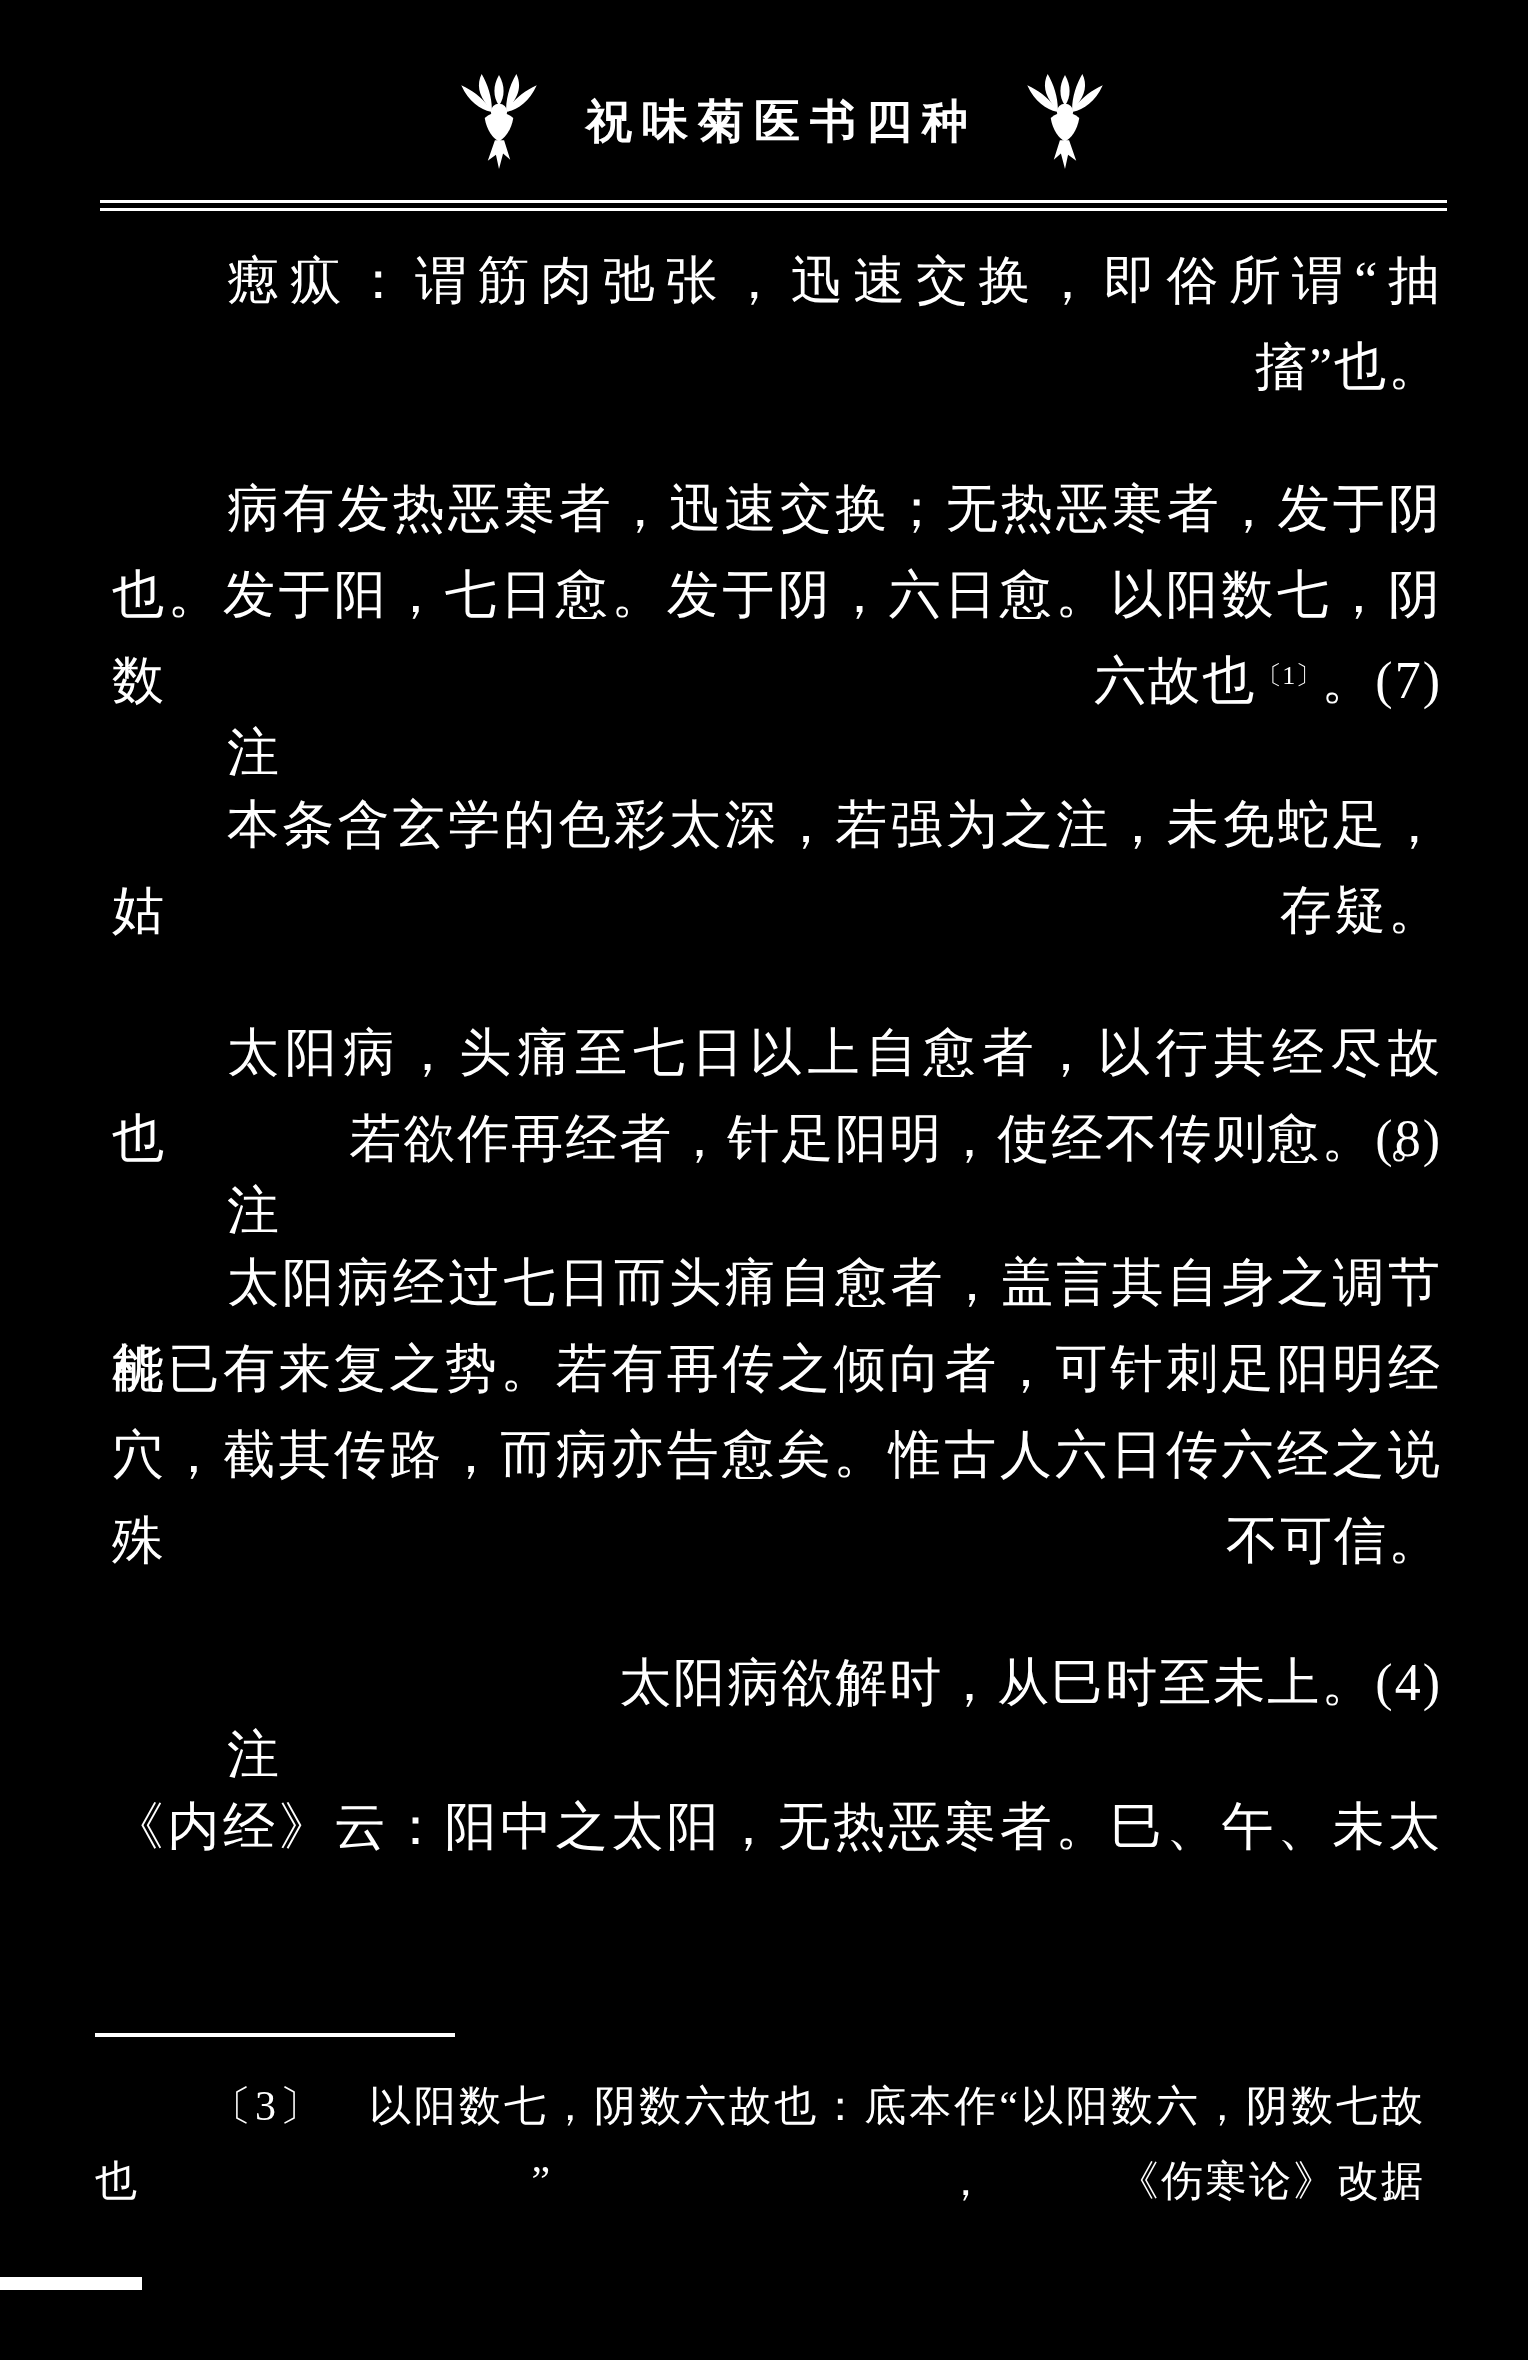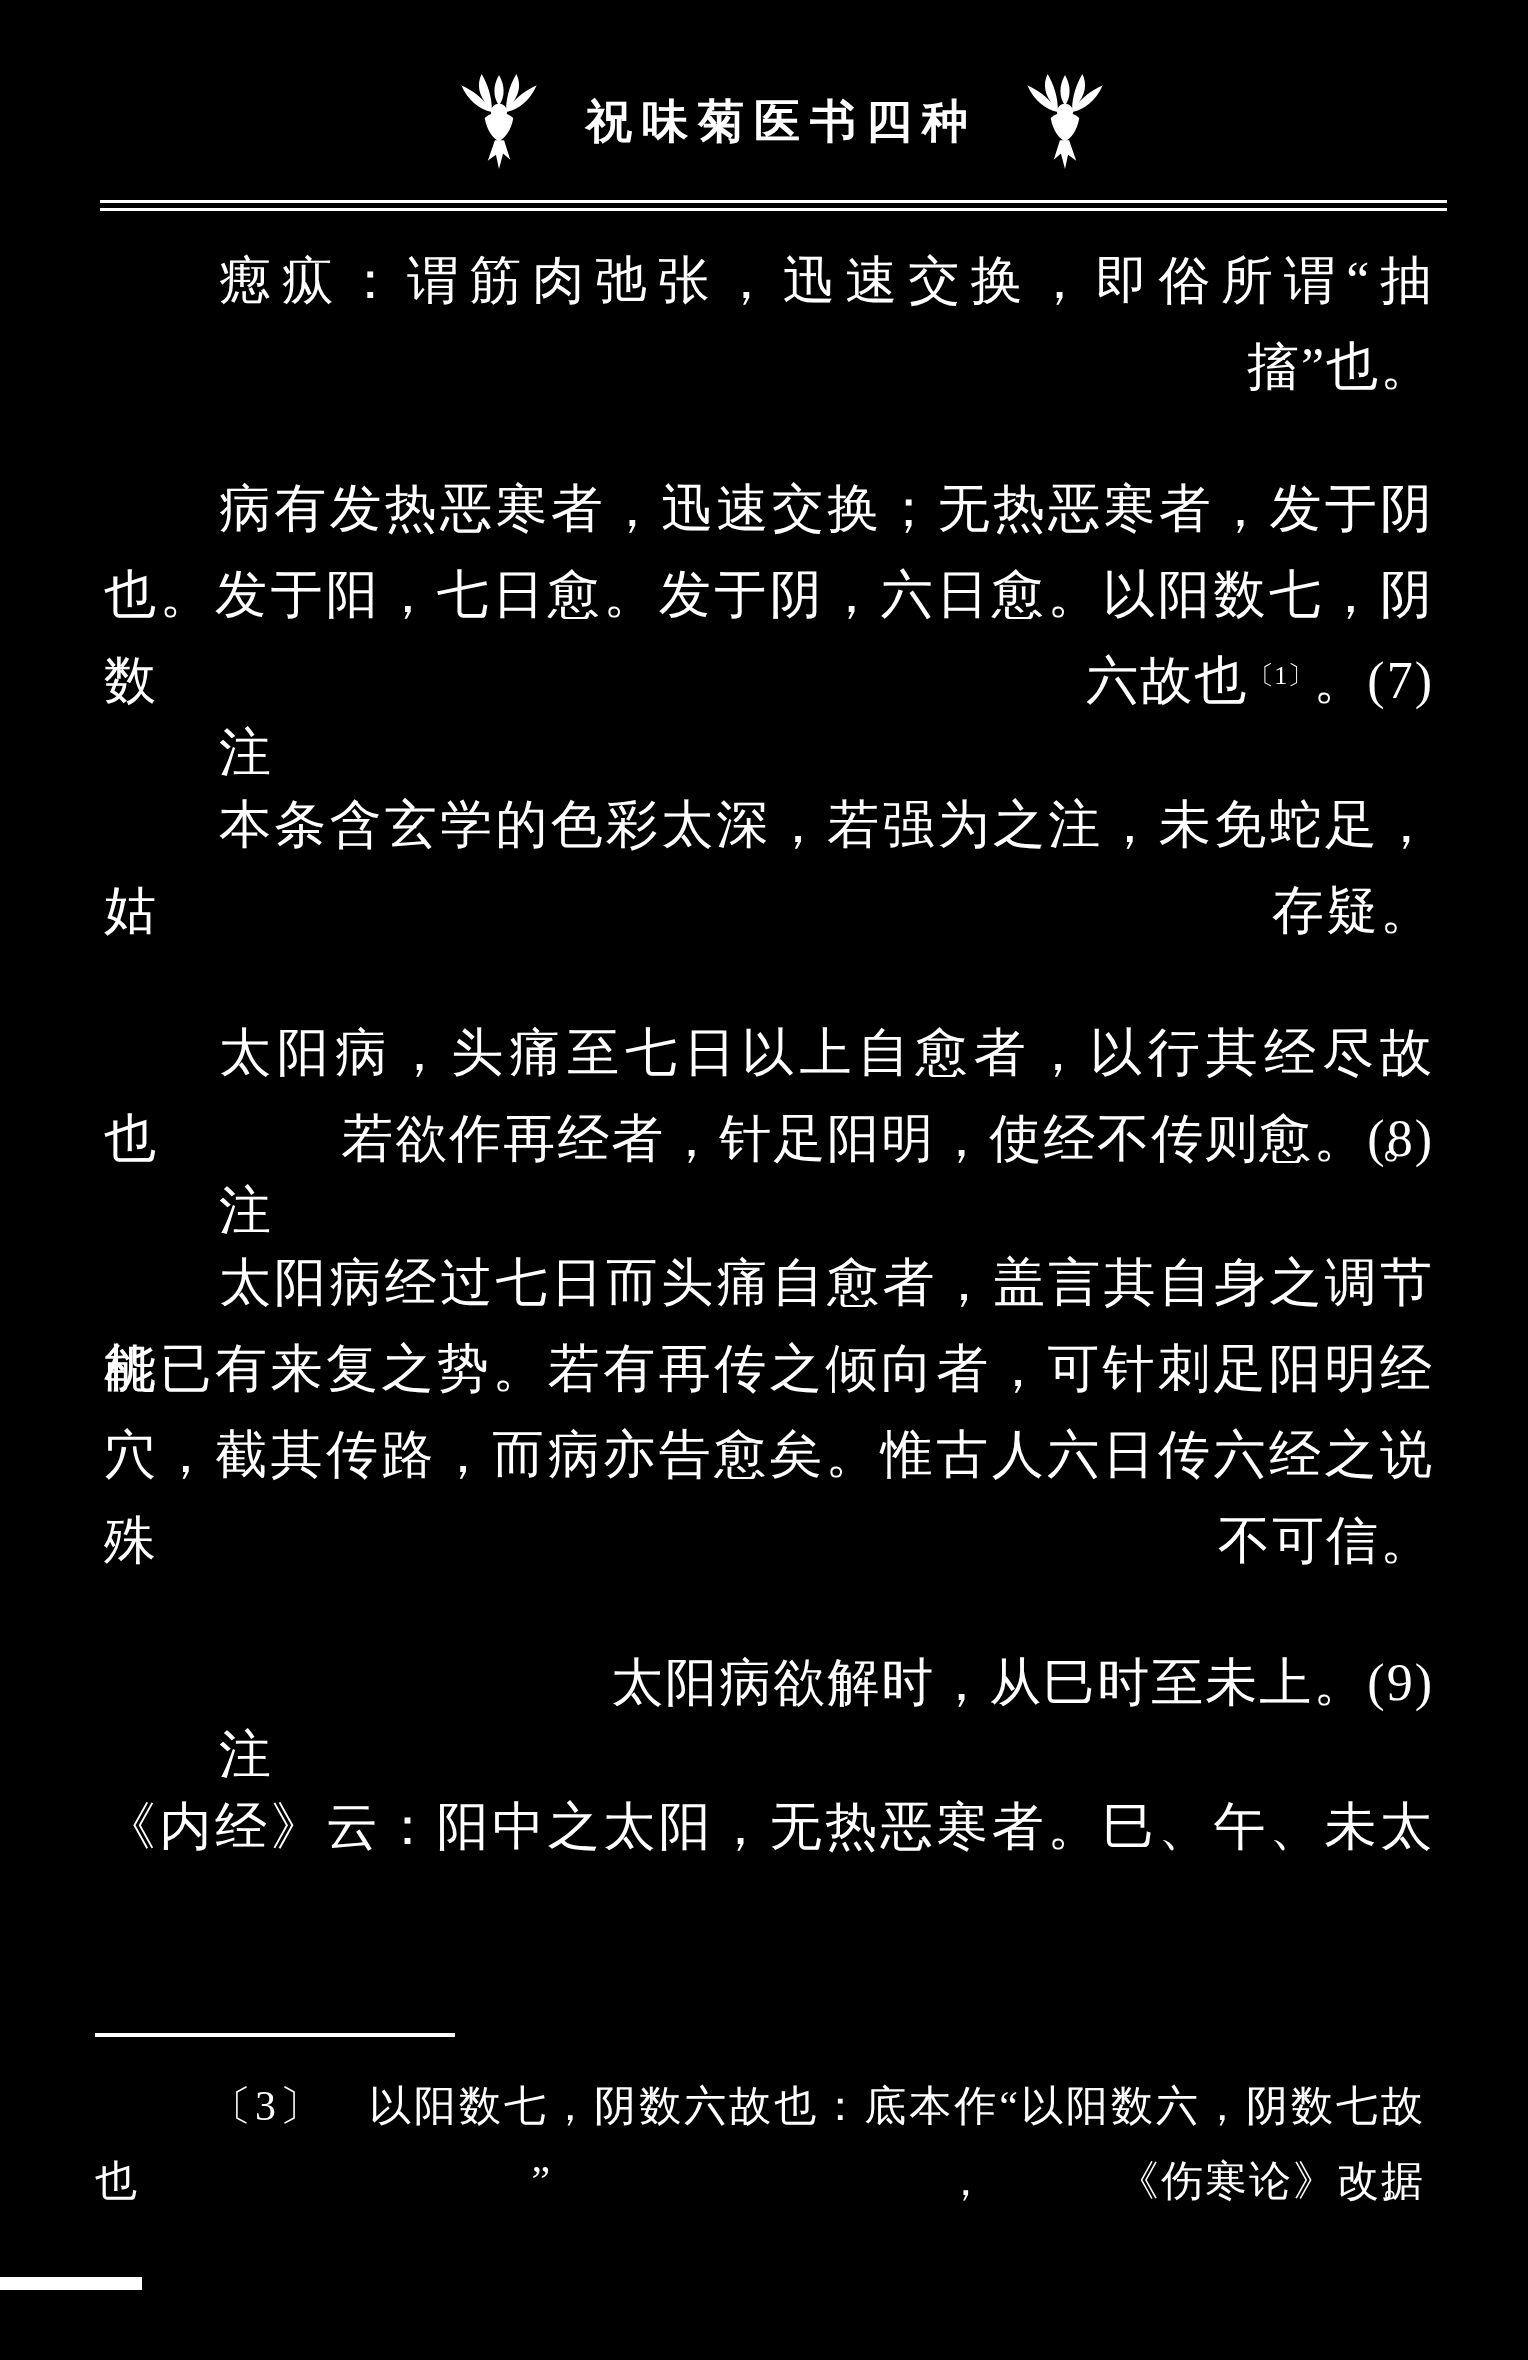--- a/index.html
+++ b/index.html
@@ -19,21 +19,21 @@
   .page-title{
     font-size:46px;font-weight:bold;letter-spacing:10px;
     white-space:nowrap;line-height:104px;
   }
   .header-rule{
     position:absolute;top:200px;left:100px;width:1347px;height:5px;
     border-top:3px solid #fff;border-bottom:3px solid #fff;
   }
   
   .body-text{
-    position:absolute;top:238px;left:104px;width:1330px;
+    position:absolute;top:238px;left:112px;width:1330px;
     font-size:52px;
   }
   .line{
     display:block;height:86px;line-height:86px;letter-spacing:2px;
     text-align:right;
   }
   .line.full{
     text-align:justify;text-align-last:justify;text-justify:inter-character;
   }
   .line.indent{text-indent:115px;}
@@ -108,21 +108,21 @@
       <div class="line"><span>若欲作再经者，针足阳明，使经不传则愈。(8)</span></div>
     </div>
     <div class="note-label">注</div>
     <div class="para">
       <div class="line full indent"><span>太阳病经过七日而头痛自愈者，盖言其自身之调节机</span></div>
       <div class="line full"><span>能已有来复之势。若有再传之倾向者，可针刺足阳明经</span></div>
       <div class="line full"><span>穴，截其传路，而病亦告愈矣。惟古人六日传六经之说殊</span></div>
       <div class="line"><span>不可信。</span></div>
     </div>
     <div class="para gap">
-      <div class="line indent"><span>太阳病欲解时，从巳时至未上。(9)</span></div>
+      <div class="line indent"><span>太阳病欲解时，从巳时至未上。(4)</span></div>
     </div>
     <div class="note-label">注</div>
     <div class="para">
       <div class="line full"><span>《内经》云：阳中之太阳，无热恶寒者。巳、午、未太</span></div>
     </div>
   </div>
 
 <div class="footnote-rule"></div>
 <div class="footnote" id="footnote">
     <div class="line full indent"><span>〔3〕　以阳数七，阴数六故也：底本作“以阳数六，阴数七故也”，据</span></div>

